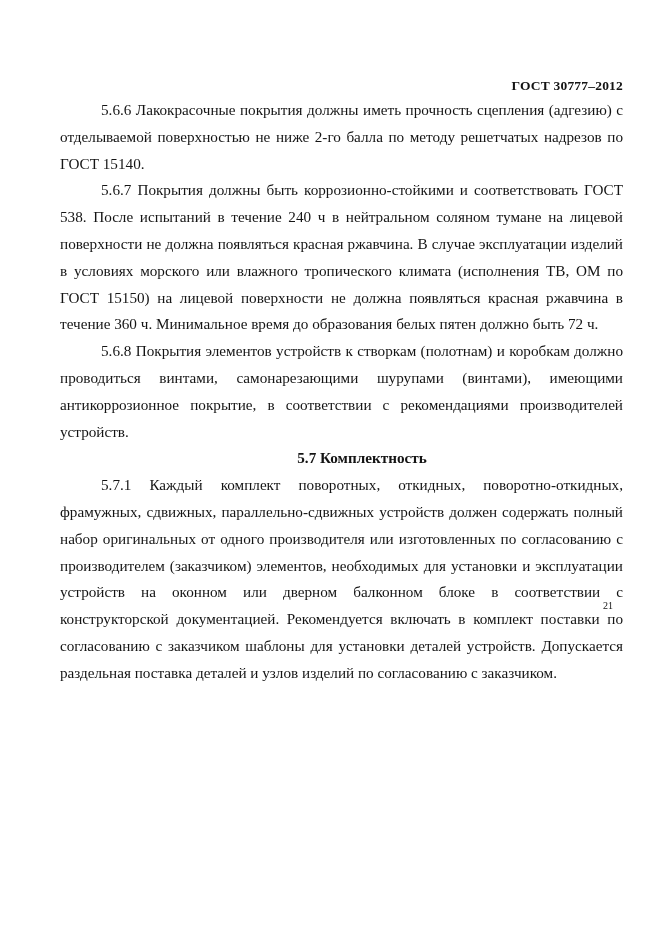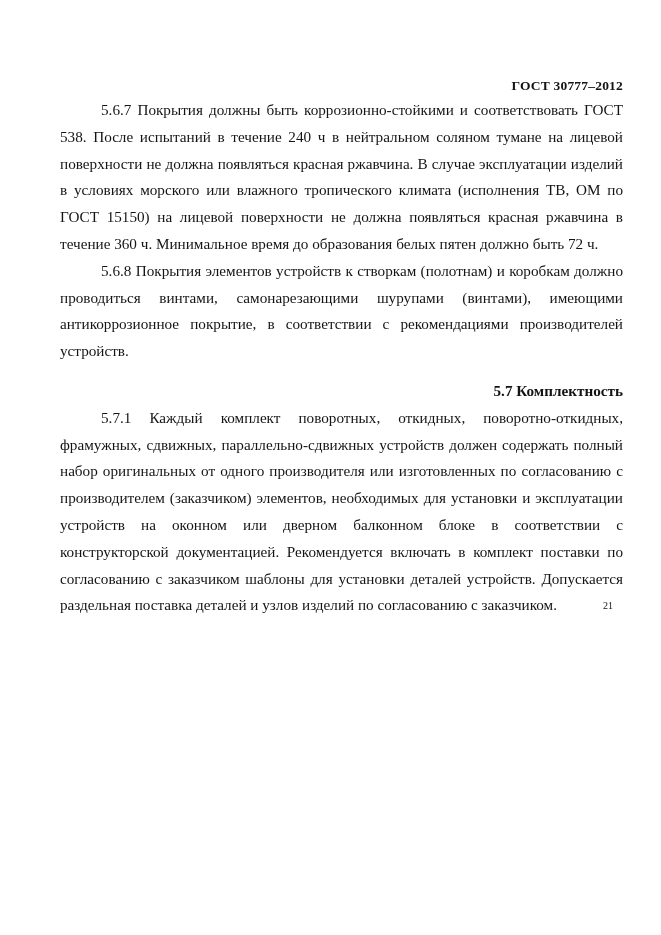--- a/index.html
+++ b/index.html
@@ -38,39 +38,40 @@
     text-align: justify;
     color: #141414;
   }
   .doc-body p {
     margin: 0;
     padding: 0;
     text-indent: 41px;
   }
   .doc-body p.section-heading {
     font-weight: 700;
-    margin-top: 13px;
-    text-align: right;
+    margin-top: 0;
+    text-align: center;
   }
   .page-num {
     position: absolute;
     right: 48px;
     bottom: 80px;
     font-size: 10px;
     color: #141414;
   }
 </style>
 </head>
 <body>
 
 <div class="page">
 
   <div class="doc-header">ГОСТ 30777–2012</div>
 
   <div class="doc-body">
+    <p>5.6.6 Лакокрасочные покрытия должны иметь прочность сцепления (адгезию) с отделываемой поверхностью не ниже 2-го балла по методу решетчатых надрезов по ГОСТ 15140.</p>
     <p>5.6.7 Покрытия должны быть коррозионно-стойкими и соответствовать ГОСТ 538.  После испытаний в течение 240 ч в нейтральном соляном тумане на лицевой поверхности не должна появляться красная ржавчина. В случае эксплуатации изделий в условиях морского или  влажного тропического климата (исполнения ТВ, ОМ по ГОСТ 15150) на лицевой поверхности не должна появляться красная ржавчина в течение 360 ч. Минимальное время до образования белых пятен должно быть  72 ч.</p>
     <p>5.6.8 Покрытия элементов устройств к створкам (полотнам) и коробкам должно проводиться винтами, самонарезающими шурупами (винтами), имеющими антикоррозионное покрытие, в соответствии с рекомендациями производителей устройств.</p>
     <p class="section-heading">5.7 Комплектность</p>
     <p>5.7.1 Каждый комплект поворотных, откидных, поворотно-откидных, фрамужных, сдвижных, параллельно-сдвижных  устройств должен содержать полный набор оригинальных от одного производителя или изготовленных по согласованию с производителем (заказчиком)  элементов, необходимых для установки и эксплуатации устройств на оконном или дверном балконном блоке в соответствии с конструкторской документацией. Рекомендуется включать в комплект поставки по согласованию с заказчиком шаблоны для установки деталей устройств. Допускается раздельная поставка деталей и узлов изделий по согласованию с заказчиком.</p>
   </div>
 
   <div class="page-num">21</div>
 
 </div>
 

